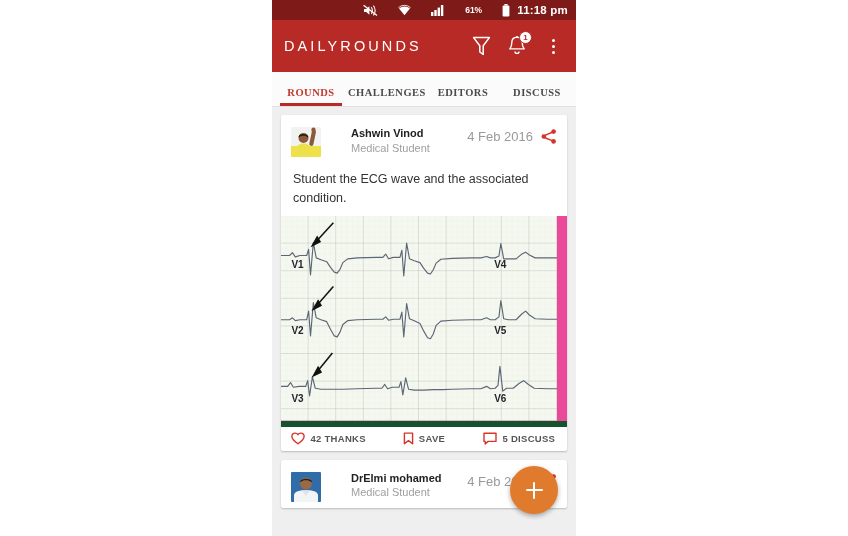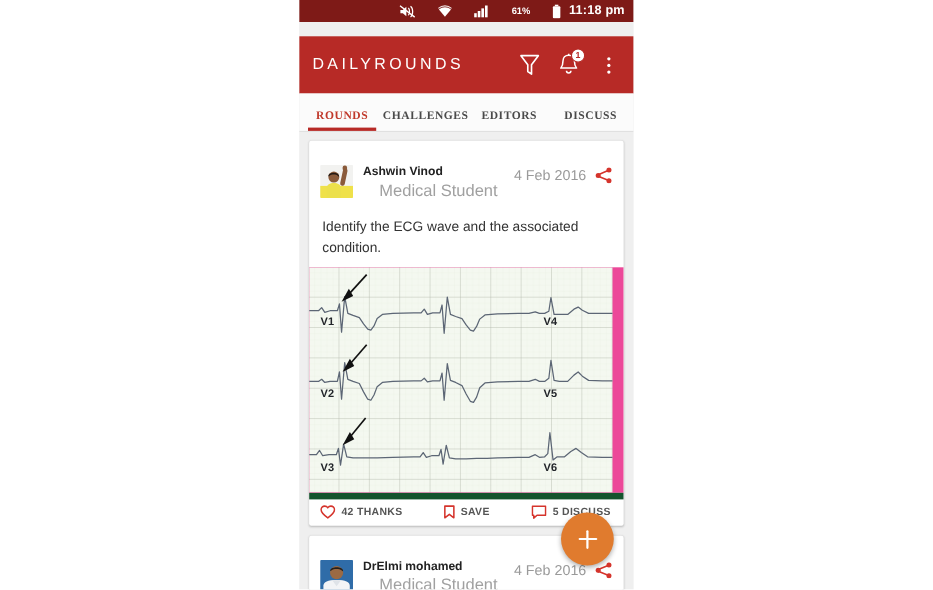--- a/index.html
+++ b/index.html
@@ -24,21 +24,21 @@
     padding:0 8px; gap:4px;
   }
   .sb-icons { display:flex; align-items:center; gap:20px; }
   .sb-time { font-size:11.5px; font-weight:bold; letter-spacing:.2px; margin-left:3px; }
   .sb-batt-pct { font-size:8.5px; font-weight:bold; }
   svg.sb { display:block; }
 
   
   .appbar {
     height:52px; background:#b72a26;
-    display:flex; align-items:center; padding:0 12px;margin-top:13px;
+    display:flex; align-items:center; padding:0 12px;
   }
   .brand {
     color:#ffffff; font-size:14.5px; letter-spacing:3.1px; font-weight:400;
     flex:1; white-space:nowrap;
   }
   .appbar-actions { display:flex; align-items:center; gap:14px; }
   .icon-btn { position:relative; display:flex; align-items:center; justify-content:center;
               width:22px; height:24px; }
   .badge {
     position:absolute; top:-3px; right:-4px;
@@ -71,25 +71,25 @@
   }
 
   
   .feed { height:429px; overflow:hidden; padding:8px 9px 0 9px; }
   .card {
     background:#ffffff; border-radius:2px;
     box-shadow:0 1px 2px rgba(0,0,0,.22);
     margin-bottom:9px; overflow:hidden;
   }
 
-  .post-head { display:flex; align-items:flex-start; padding:22px 10px 6px 10px; }
+  .post-head { display:flex; align-items:flex-start; padding:12px 10px 6px 10px;gap:21px; }
   .avatar { width:30px; height:30px; flex:0 0 30px; overflow:hidden; border-radius:1px; }
   .who { margin-left:9px; flex:1; min-width:0; }
   .who .name { font-size:11px; font-weight:bold; color:#222222; line-height:1.25; }
-  .who .role { font-size:15px; color:#a0a0a0; line-height:1.35;text-align:center; }
+  .who .role { font-size:11px; color:#a0a0a0; line-height:1.35; }
   .meta { display:flex; align-items:center; gap:8px; padding-top:2px; }
   .date { font-size:13px; color:#9a9a9a; white-space:nowrap; }
 
   .post-title {
     font-size:15px; font-weight:bold; color:#1a1a1a;
     padding:4px 12px 0 12px; letter-spacing:-.1px;
   }
   .post-body {
     font-size:12.5px; color:#333333; line-height:1.48;
     padding:7px 12px 9px 12px;
@@ -220,21 +220,21 @@
             <span class="date">4 Feb 2016</span>
             <svg width="16" height="15" viewBox="0 0 16 15">
               <circle cx="12.6" cy="2.6" r="2.3" fill="#d5342c"></circle>
               <circle cx="12.6" cy="12.4" r="2.3" fill="#d5342c"></circle>
               <circle cx="2.8" cy="7.5" r="2.3" fill="#d5342c"></circle>
               <path d="M3.4 6.6 11.8 3M3.4 8.5l8.4 3.4" stroke="#d5342c" stroke-width="1.5"></path>
             </svg>
           </div>
         </div>
 
-        <div class="post-body">Identify the ECG wave and the associated condition.</div>
+        <div class="post-body">Student the ECG wave and the associated condition.</div>
 
         <div class="ecg-wrap">
           <svg class="ecg" viewBox="0 0 580 430" preserveAspectRatio="none">
             <defs>
               <pattern id="sm" width="11.6" height="11.6" patternUnits="userSpaceOnUse">
                 <rect width="11.6" height="11.6" fill="#f4f8f0"></rect>
                 <path d="M11.6 0V11.6M0 11.6H11.6" stroke="#dfe7d8" stroke-width="0.8"></path>
               </pattern>
               <pattern id="lg" width="58" height="58" patternUnits="userSpaceOnUse">
                 <rect width="58" height="58" fill="url(#sm)"></rect>

